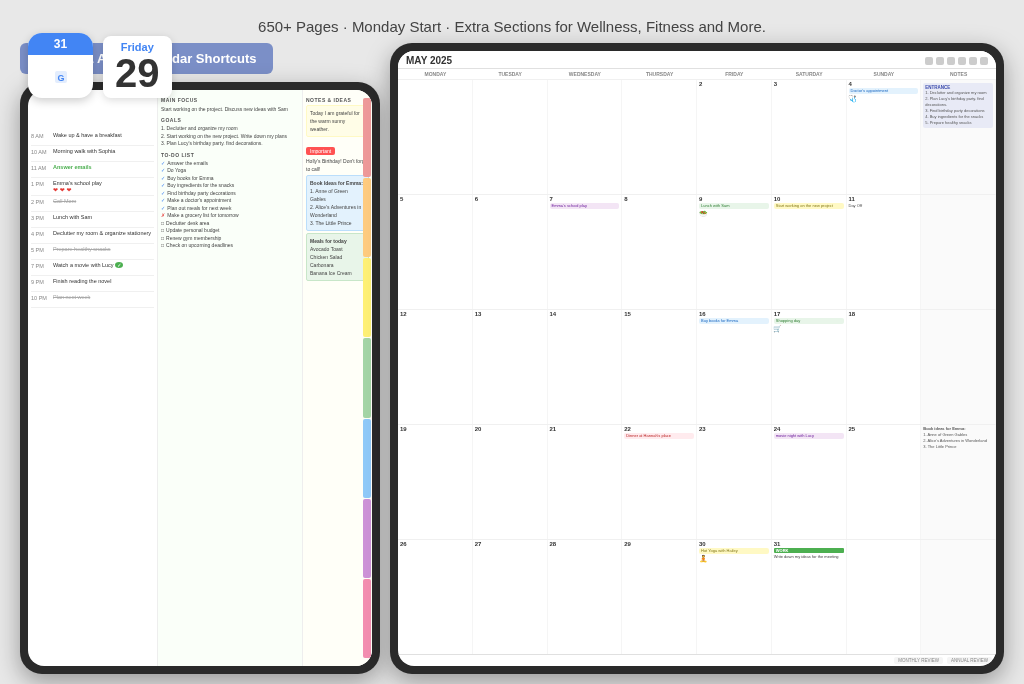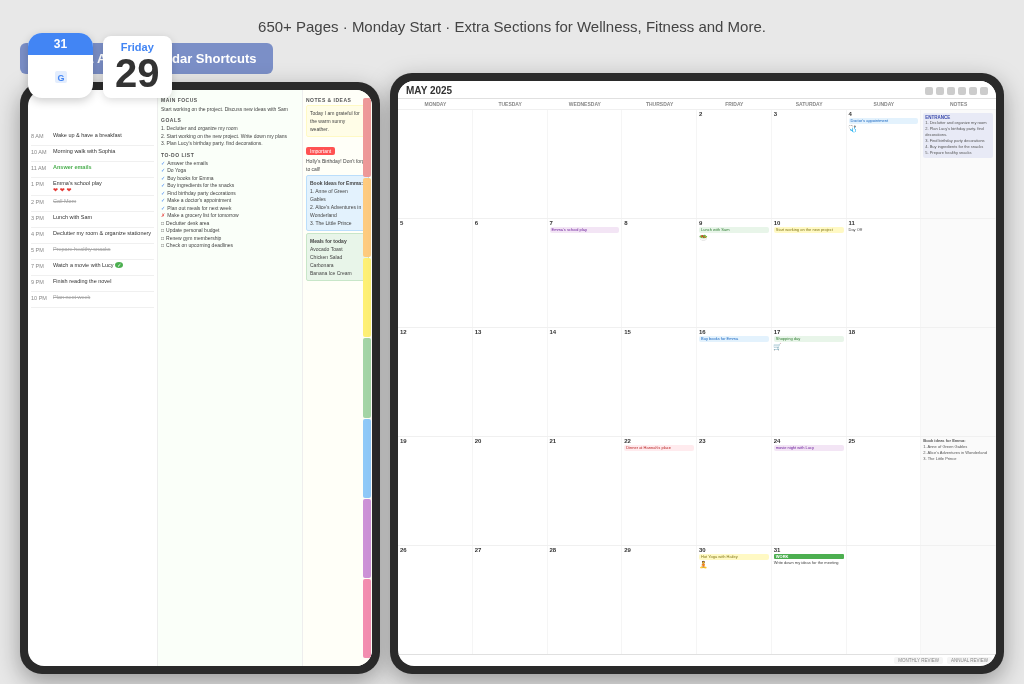--- a/index.html
+++ b/index.html
@@ -248,21 +248,21 @@
       padding: 1px 4px;
       border-radius: 2px;
       display: inline-block;
       margin: 2px 0;
     }
 
     
     .right-panel {
       flex: 1;
       display: flex;
-      flex-direction: column;
+      flex-direction: row;
       position: relative;
     }
 
     .device-right {
       background: #2a2a2a;
       border-radius: 22px;
       padding: 8px;
       box-shadow: 0 8px 25px rgba(0,0,0,0.35);
       flex: 1;
       display: flex;

